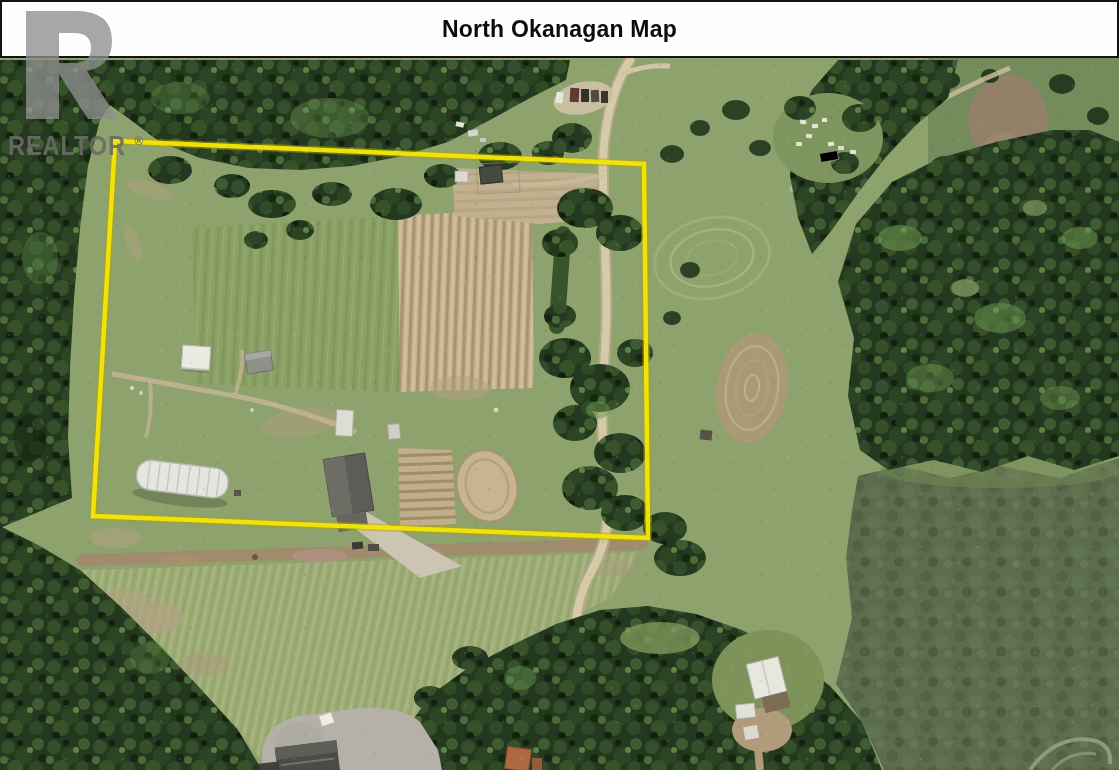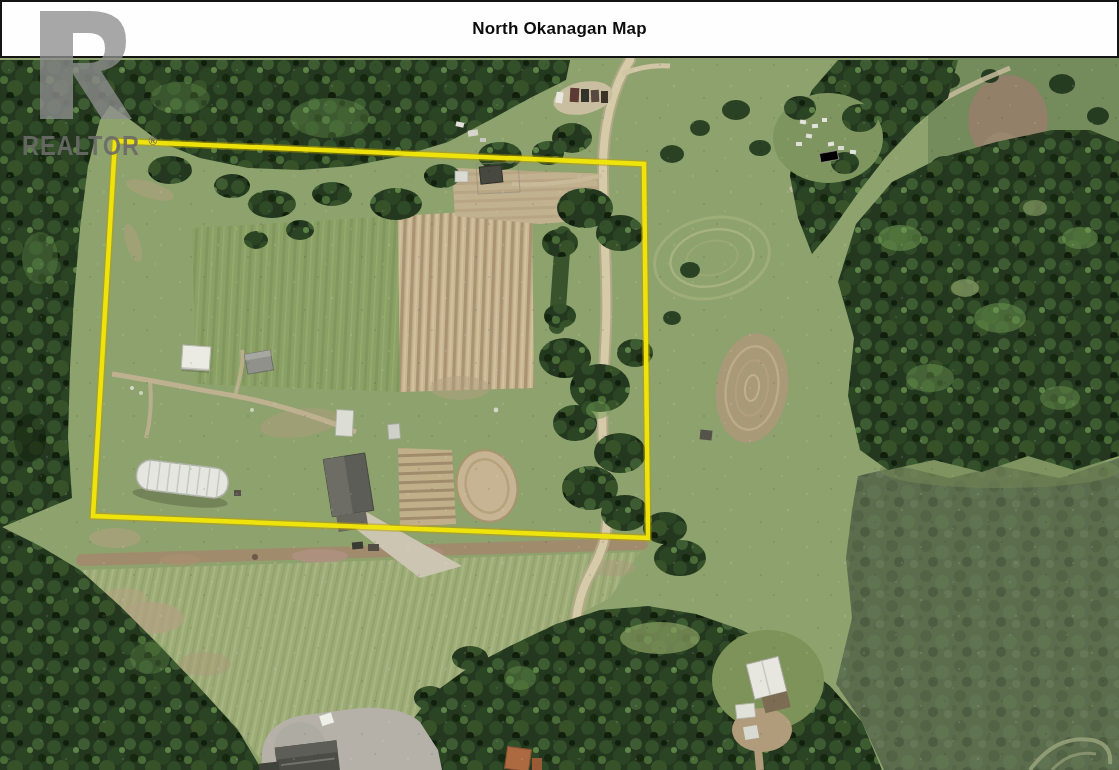--- a/index.html
+++ b/index.html
@@ -2,24 +2,24 @@
 <html><head>
 <meta charset="utf-8">
 <style>
   html,body{margin:0;padding:0;background:#fff;}
   .page{position:relative;width:1119px;height:770px;overflow:hidden;background:#fff;
         font-family:"Liberation Sans", sans-serif;}
   .header{position:absolute;left:0;top:0;width:1119px;height:58px;box-sizing:border-box;
           background:#fefefe;border-top:2px solid #141414;border-left:2px solid #141414;
           border-right:2px solid #141414;border-bottom:2px solid #141414;
           display:flex;align-items:center;justify-content:center;}
-  .header h1{margin:0;font-size:17px;font-weight:bold;color:#0c0c0c;letter-spacing:.2px;}
+  .header h1{margin:0;font-size:23px;font-weight:bold;color:#0c0c0c;letter-spacing:.2px;}
   .map-area{position:absolute;left:0;top:58px;width:1119px;height:712px;}
   .map-area svg{display:block;}
-  .watermark{position:absolute;left:18px;top:3px;width:152px;height:166px;pointer-events:none;}
+  .watermark{position:absolute;left:4px;top:3px;width:152px;height:166px;pointer-events:none;}
 </style>
 </head>
 <body>
 
 <div class="page">
 
   <div class="header">
     <h1>North Okanagan Map</h1>
   </div>
 

